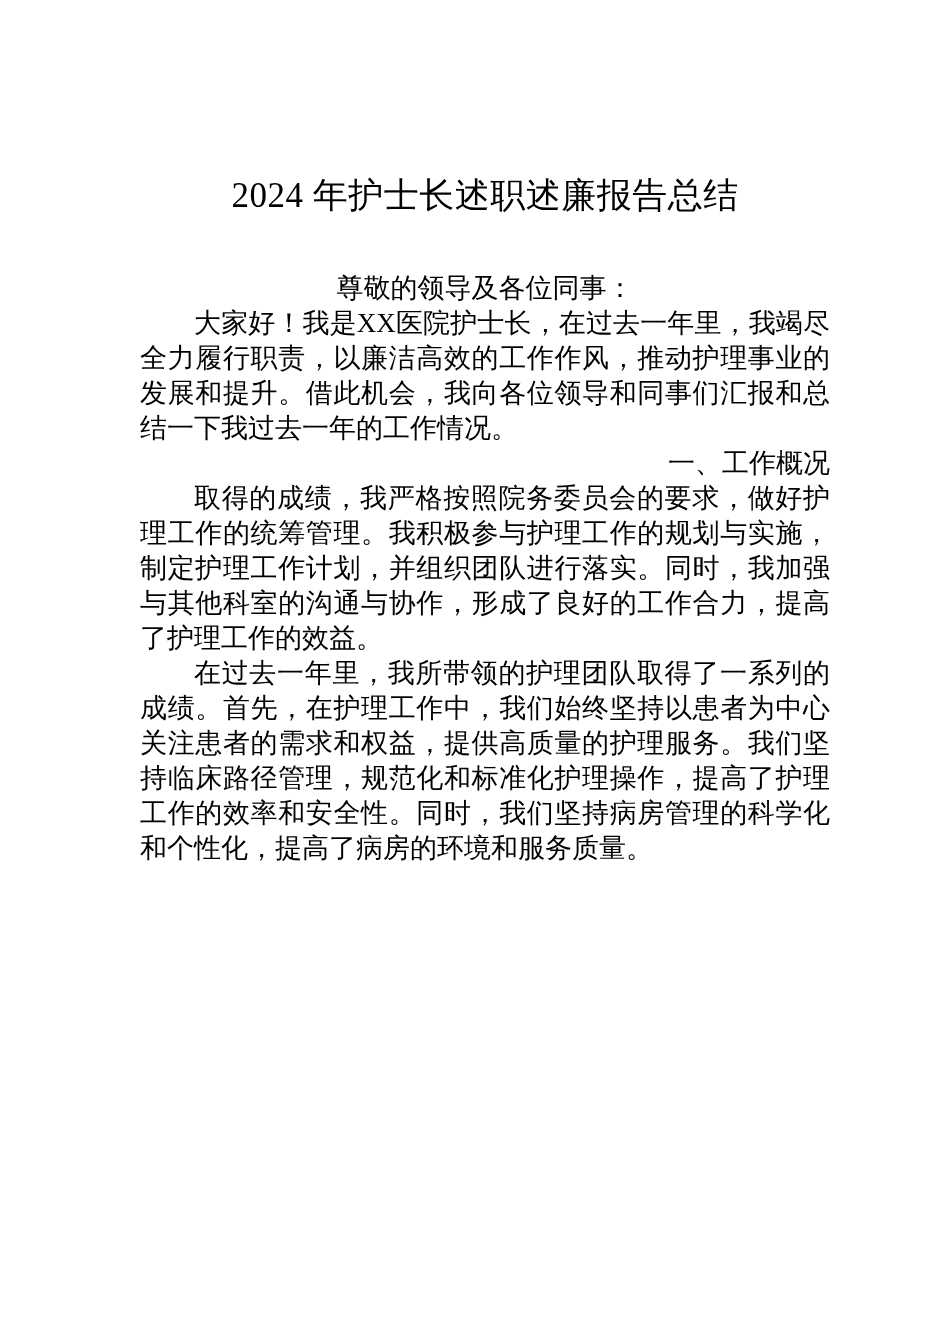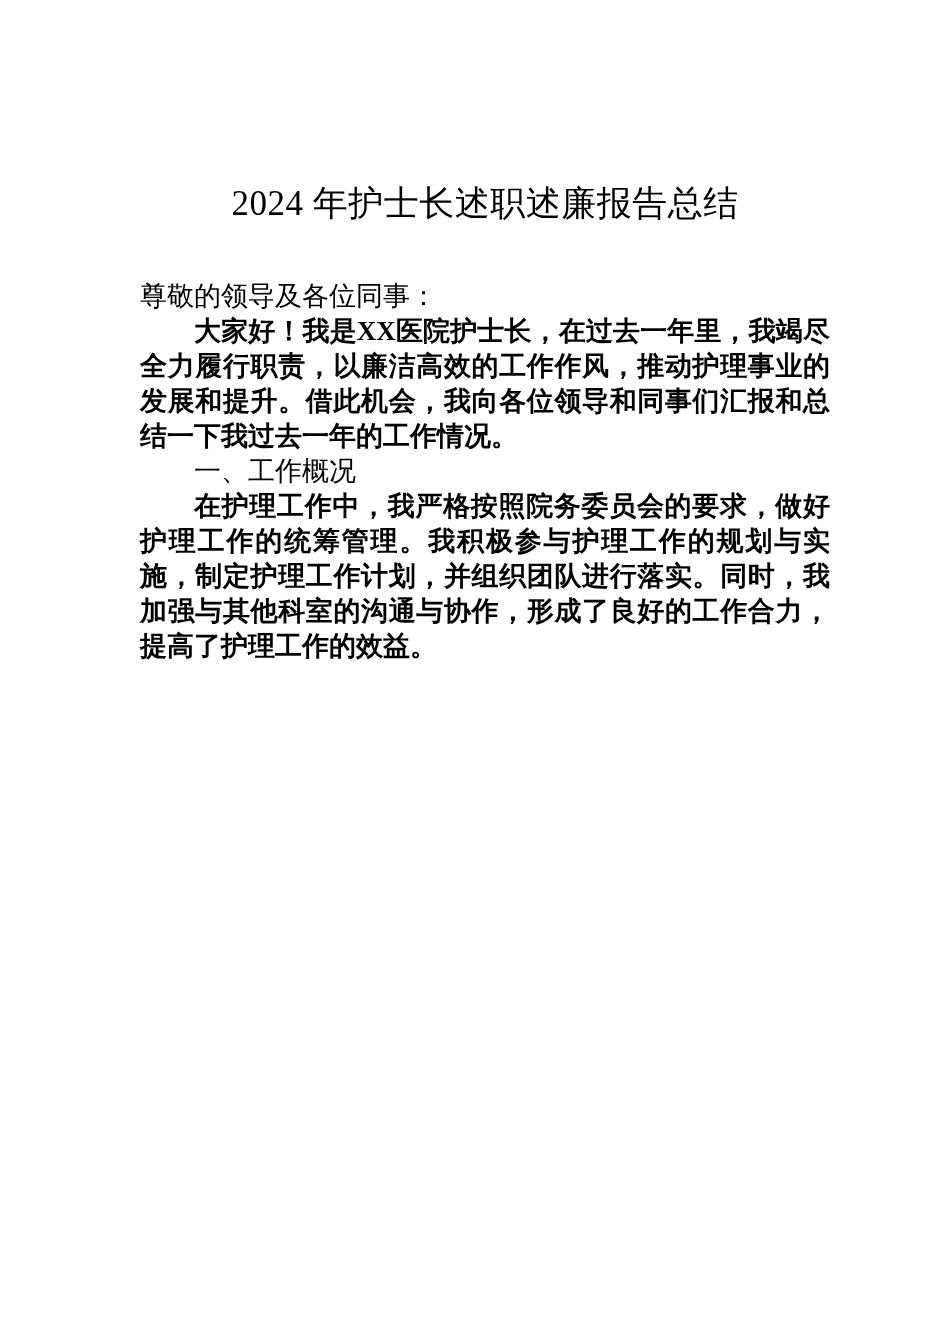--- a/index.html
+++ b/index.html
@@ -16,62 +16,62 @@
     padding: 170px 120px 0 140px;
     color: #000000;
     
     font-family: "Liberation Serif", sans-serif;
   }
   .doc-title {
     font-size: 35px;
     font-weight: normal;
     line-height: 44px;
     text-align: center;
-    margin: 12px 0 53px 0;
+    margin: 4px 0 53px 0;
     letter-spacing: 0.5px;
     white-space: nowrap;
   }
   .doc-body {
     font-size: 27px;
     line-height: 35px;
   }
   .salutation {
     margin: 0;
-    text-align: left;
+    text-align: center;
   }
   .para {
     margin: 0;
     text-indent: 2em;
     text-align: justify;
-    font-weight: bold;
   }
   .section-heading {
     margin: 0;
     text-indent: 2em;
     font-weight: normal;
     font-size: 27px;
     line-height: 35px;
-    text-align: left;
+    text-align: right;
   }
 </style>
 </head>
 <body>
 
 <div class="page">
 
   <h1 class="doc-title">2024 年护士长述职述廉报告总结</h1>
 
   <div class="doc-body">
 
     <p class="salutation">尊敬的领导及各位同事：</p>
 
     <p class="para">大家好！我是XX医院护士长，在过去一年里，我竭尽全力履行职责，以廉洁高效的工作作风，推动护理事业的发展和提升。借此机会，我向各位领导和同事们汇报和总结一下我过去一年的工作情况。</p>
 
     <p class="section-heading">一、工作概况</p>
 
-    <p class="para">在护理工作中，我严格按照院务委员会的要求，做好护理工作的统筹管理。我积极参与护理工作的规划与实施，制定护理工作计划，并组织团队进行落实。同时，我加强与其他科室的沟通与协作，形成了良好的工作合力，提高了护理工作的效益。</p>
+    <p class="para">取得的成绩，我严格按照院务委员会的要求，做好护理工作的统筹管理。我积极参与护理工作的规划与实施，制定护理工作计划，并组织团队进行落实。同时，我加强与其他科室的沟通与协作，形成了良好的工作合力，提高了护理工作的效益。</p>
 
 
 
 
+    <p class="para">在过去一年里，我所带领的护理团队取得了一系列的成绩。首先，在护理工作中，我们始终坚持以患者为中心关注患者的需求和权益，提供高质量的护理服务。我们坚持临床路径管理，规范化和标准化护理操作，提高了护理工作的效率和安全性。同时，我们坚持病房管理的科学化和个性化，提高了病房的环境和服务质量。</p>
 
   </div>
 </div>
 
 </body></html>

